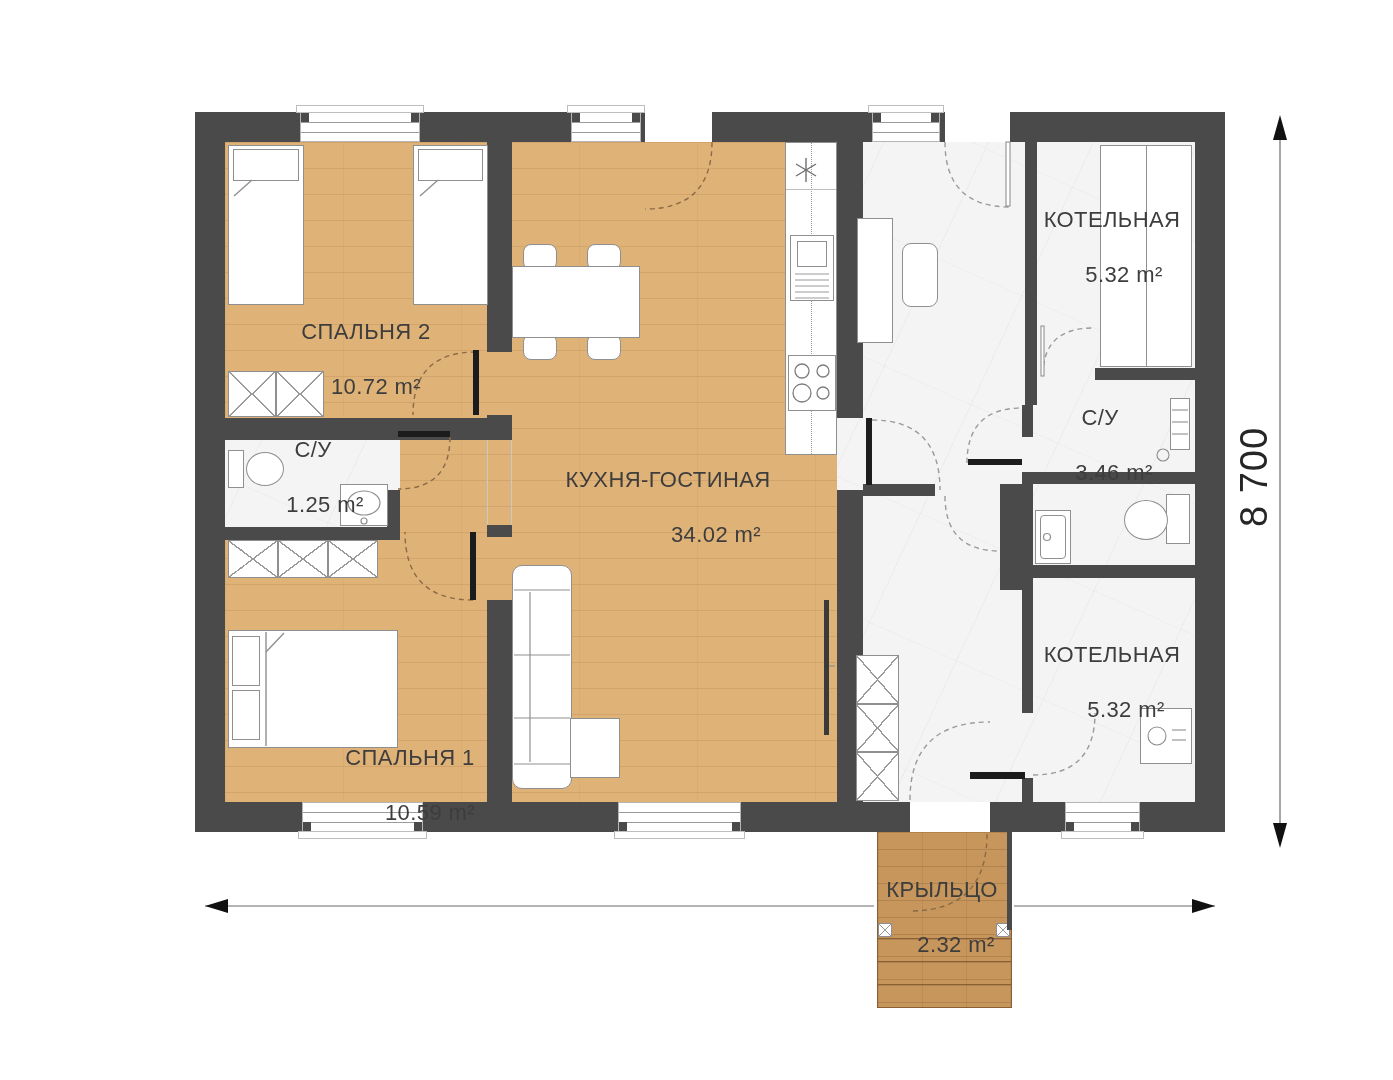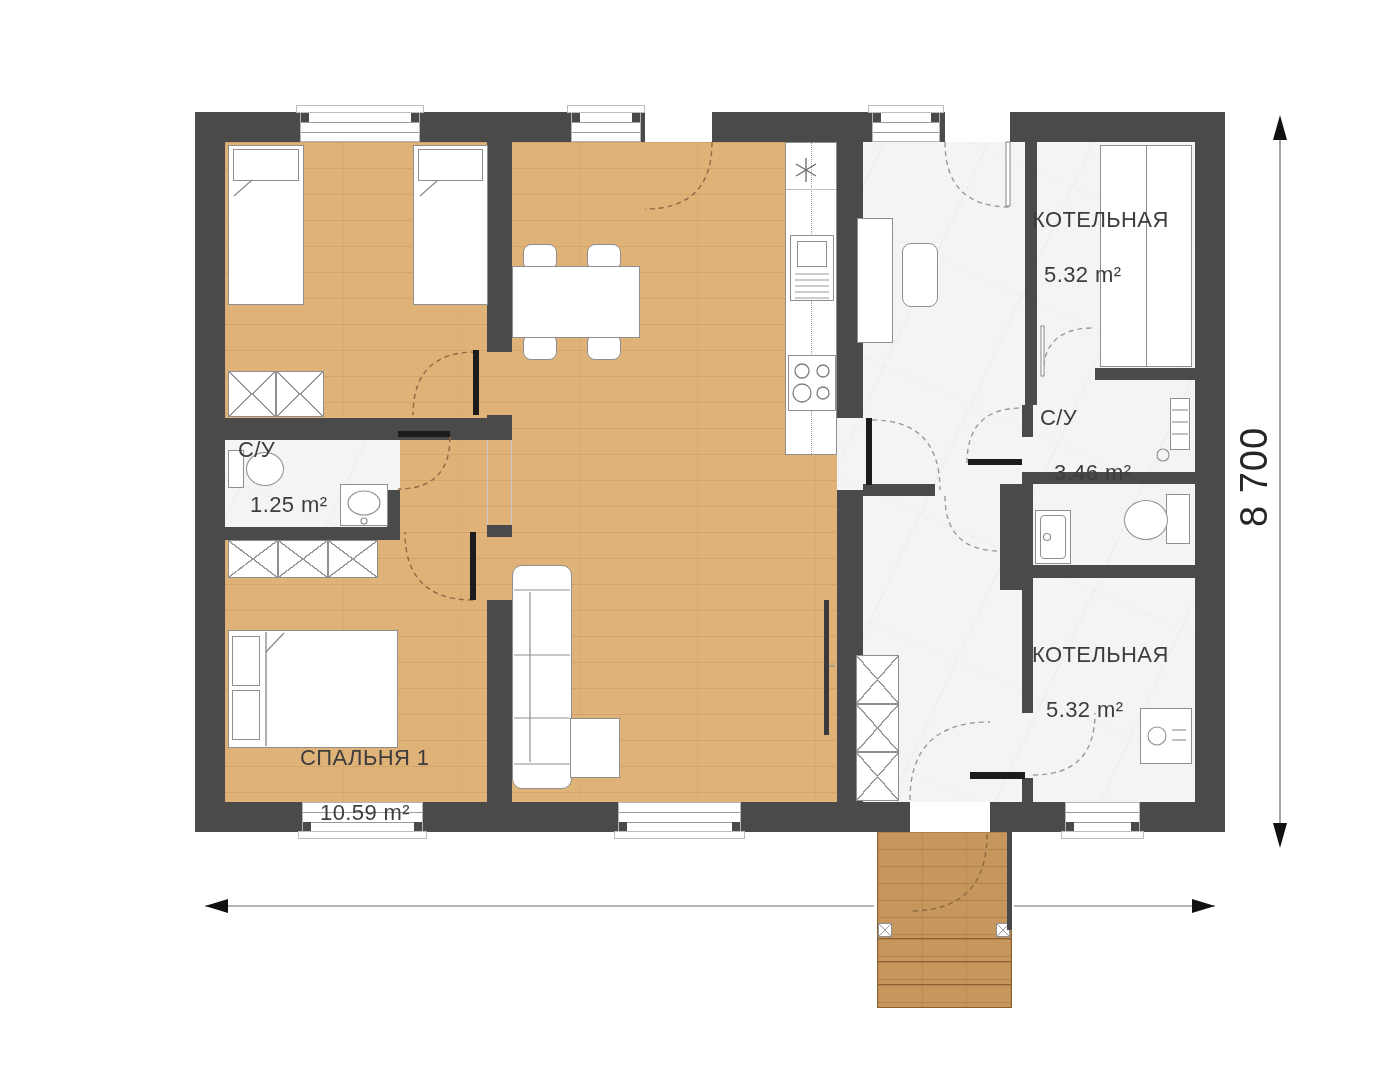--- a/index.html
+++ b/index.html
@@ -30,21 +30,21 @@
       linear-gradient(#4a4a4a,#4a4a4a) 0 100%/8px 9px no-repeat,
       linear-gradient(#4a4a4a,#4a4a4a) 100% 100%/8px 9px no-repeat,
       linear-gradient(#9b9b9b,#9b9b9b) 0 9px/100% 1px no-repeat,
       linear-gradient(#9b9b9b,#9b9b9b) 0 19px/100% 1px no-repeat,#fff;}
   .ledge{position:absolute;background:#ffffff;border:1px solid #bdbdbd;box-sizing:border-box;}
   .opening{position:absolute;background:#ffffff;}
   .xwrap{position:absolute;display:flex;box-sizing:border-box;}
   .xcell{flex:1;border:1.5px solid #8f8f8f;box-sizing:border-box;background:
       linear-gradient(to top right, rgba(0,0,0,0) calc(50% - 0.7px), #9a9a9a calc(50% - 0.7px) calc(50% + 0.7px), rgba(0,0,0,0) calc(50% + 0.7px)),
       linear-gradient(to bottom right, rgba(0,0,0,0) calc(50% - 0.7px), #9a9a9a calc(50% - 0.7px) calc(50% + 0.7px), rgba(0,0,0,0) calc(50% + 0.7px)),#fff;}
-  .rlabel{position:absolute;color:#3d3d3d;font-size:22px;line-height:27px;text-align:left;
+  .rlabel{position:absolute;color:#3d3d3d;font-size:22px;line-height:27px;text-align:center;
           letter-spacing:0.4px;z-index:30;white-space:nowrap;}
   .rlabel .area{display:block;margin-top:28px;}
   .dim{position:absolute;color:#262626;font-size:38px;letter-spacing:1px;text-align:center;z-index:30;white-space:nowrap;}
   svg.overlay{position:absolute;left:0;top:0;z-index:25;}
   .z10{z-index:10}.z12{z-index:12}.z14{z-index:14}.z16{z-index:16}.z20{z-index:20}.z28{z-index:28}
 </style>
 </head>
 <body>
 
 <div id="stage">
@@ -266,36 +266,48 @@
       <line x1="1280" y1="138" x2="1280" y2="825"></line>
     </g>
     <g fill="#111111">
       <polygon points="205,906 228,899 228,913"></polygon>
       <polygon points="1215,906 1192,899 1192,913"></polygon>
       <polygon points="1280,115 1273,140 1287,140"></polygon>
       <polygon points="1280,848 1273,823 1287,823"></polygon>
     </g>
   </svg>
 
+  <div class="rlabel" style="left:246px;top:318px;width:240px;">
+    <span>СПАЛЬНЯ 2</span>
+    <span class="area" style="transform:translateX(10px);">10.72 m²</span>
+  </div>
   <div class="rlabel" style="left:238px;top:436px;width:150px;">
     <span>С/У</span>
     <span class="area" style="transform:translateX(12px);">1.25 m²</span>
   </div>
   <div class="rlabel" style="left:300px;top:744px;width:220px;">
     <span>СПАЛЬНЯ 1</span>
     <span class="area" style="transform:translateX(20px);">10.59 m²</span>
   </div>
+  <div class="rlabel" style="left:528px;top:466px;width:280px;">
+    <span>КУХНЯ-ГОСТИНАЯ</span>
+    <span class="area" style="transform:translateX(48px);">34.02 m²</span>
+  </div>
   <div class="rlabel" style="left:1032px;top:206px;width:160px;">
     <span>КОТЕЛЬНАЯ</span>
     <span class="area" style="transform:translateX(12px);">5.32 m²</span>
   </div>
   <div class="rlabel" style="left:1040px;top:404px;width:120px;">
     <span>С/У</span>
     <span class="area" style="transform:translateX(14px);">3.46 m²</span>
   </div>
   <div class="rlabel" style="left:1032px;top:641px;width:160px;">
     <span>КОТЕЛЬНАЯ</span>
     <span class="area" style="transform:translateX(14px);">5.32 m²</span>
   </div>
+  <div class="rlabel" style="left:872px;top:876px;width:140px;">
+    <span>КРЫЛЬЦО</span>
+    <span class="area" style="transform:translateX(14px);">2.32 m²</span>
+  </div>
 
   <div class="dim" style="left:1155px;top:455px;width:200px;height:44px;transform:rotate(-90deg);">8 700</div>
 
 </div>
 
 </body></html>

